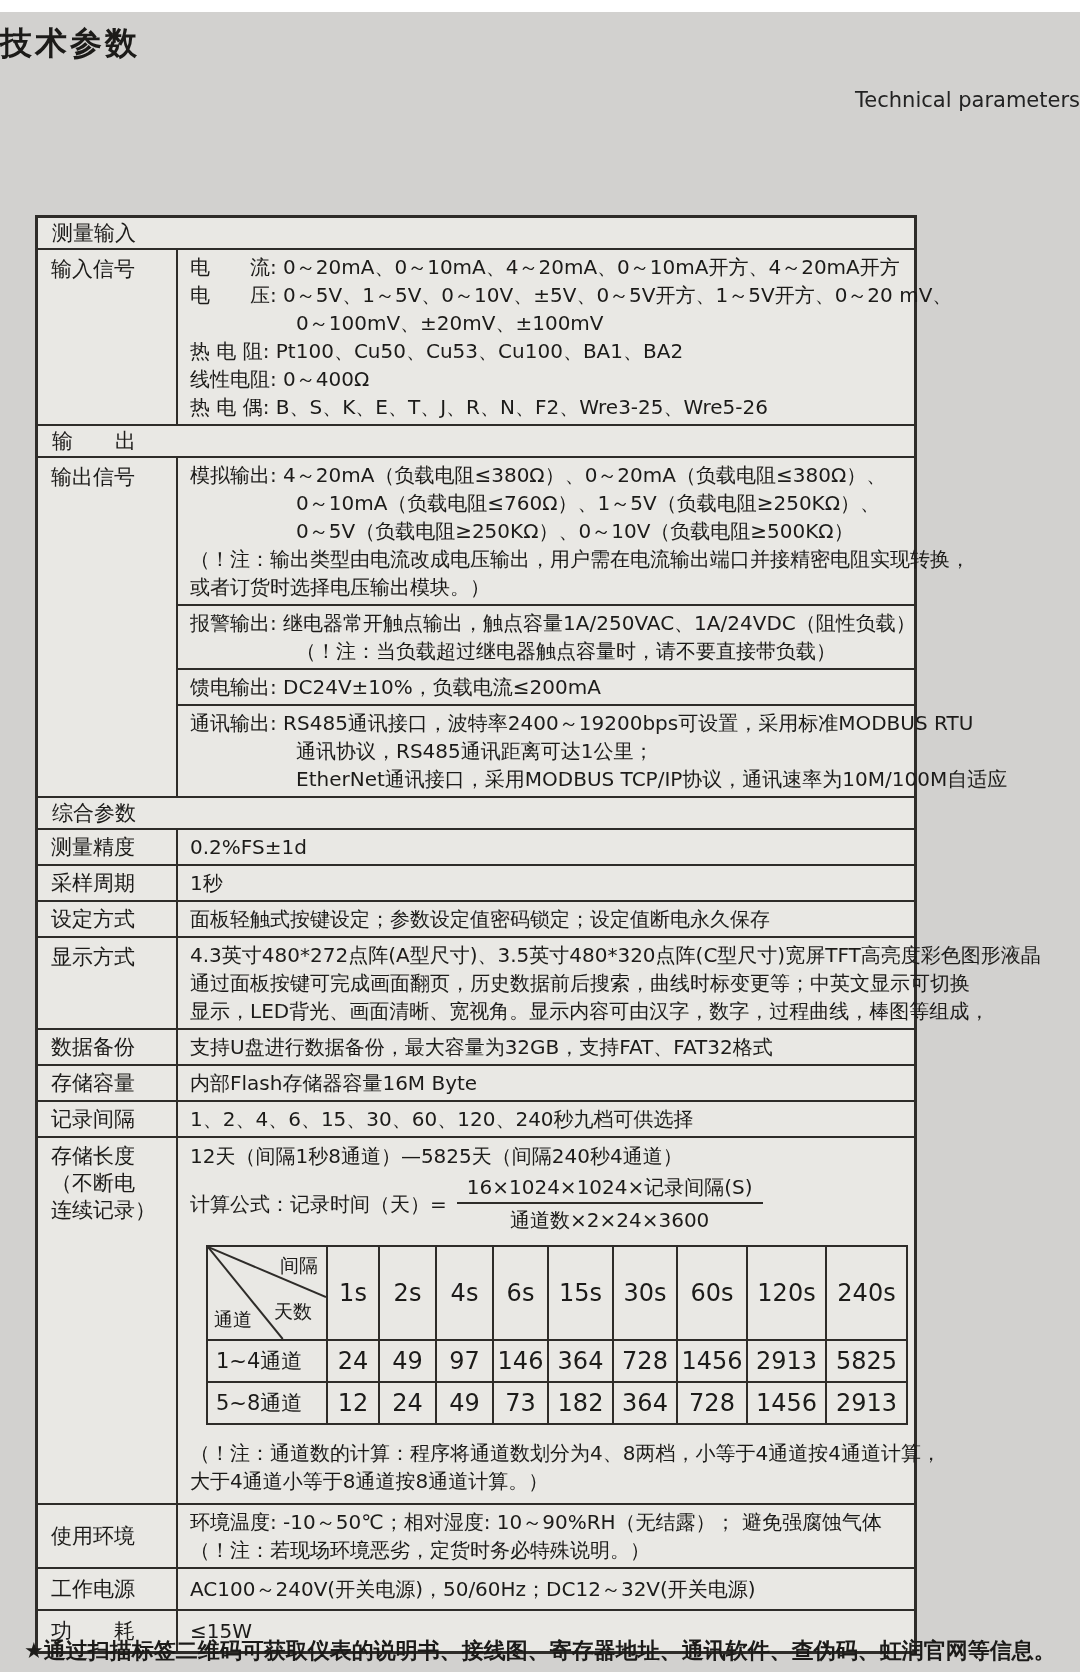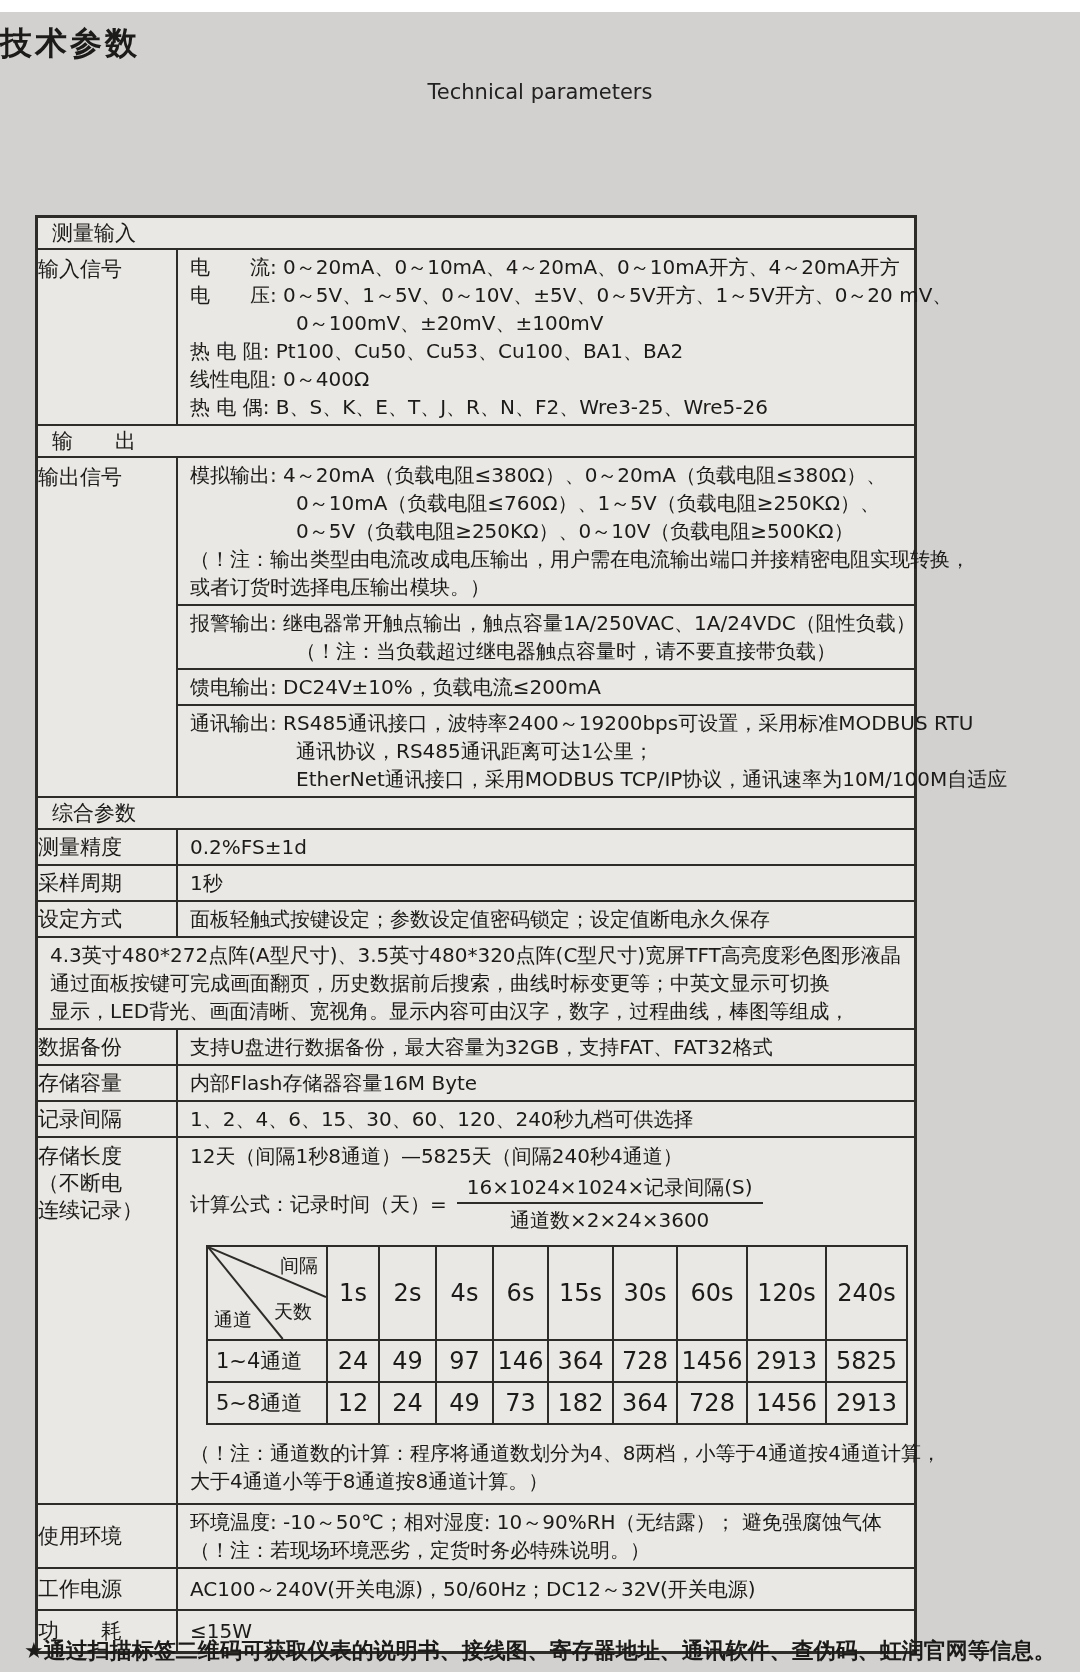--- a/index.html
+++ b/index.html
@@ -1,29 +1,29 @@
 <!DOCTYPE html>
 <html><head>
 <meta charset="utf-8">
 <style>
   html,body{margin:0;padding:0;background:#ffffff;}
   .page{position:relative;width:1080px;height:1679px;background:#ffffff;
         font-family:"DejaVu Sans","Liberation Sans",sans-serif;color:#1c1b19;overflow:hidden;}
   .gray-area{position:absolute;left:0;top:12px;width:1080px;height:1660px;background:#d2d1cf;}
   .title{position:absolute;top:22px;left:0;width:1024px;text-align:left;
          font-size:32px;font-weight:bold;letter-spacing:3px;}
-  .subtitle{position:absolute;top:80px;left:0;width:1080px;text-align:center;font-size:21px;color:#222;}
+  .subtitle{position:absolute;top:88px;left:0;width:1080px;text-align:right;font-size:21px;color:#222;}
   .spec-table{position:absolute;left:35px;top:215px;width:882px;background:#e9e8e4;
               border:3px solid #2e2c29;box-sizing:border-box;font-size:20px;}
   .sec-row{display:flex;align-items:center;height:30px;border-bottom:2px solid #2e2c29;
            padding-left:14px;font-size:21px;}
   .row{display:flex;border-bottom:2px solid #2e2c29;}
   .row:last-child{border-bottom:none;}
   .cell-label{flex:0 0 140px;width:140px;border-right:2px solid #2e2c29;display:flex;
-              align-items:center;font-size:21px;box-sizing:border-box;}
+              align-items:center;padding-left:13px;font-size:21px;box-sizing:border-box;}
   .cell-label.top{align-items:flex-start;padding-top:5px;}
   .cell-label.col{flex-direction:column;align-items:flex-start;justify-content:flex-start;}
   .label-line{line-height:27px;}
   .cell-content{flex:1;padding:3px 0;min-width:0;}
   .cell-content.single{display:flex;align-items:center;}
   .line{line-height:28px;padding-left:12px;white-space:nowrap;}
   .ind{padding-left:118px;}
   .sub-block{border-bottom:2px solid #2e2c29;padding:3px 0;}
   .sub-block:last-child{border-bottom:none;}
   .pad-row .cell-content{padding:6px 0;}
@@ -117,20 +117,21 @@
     </div>
 
     <div class="row">
       <div class="cell-label">设定方式</div>
       <div class="cell-content single">
         <div class="line">面板轻触式按键设定；参数设定值密码锁定；设定值断电永久保存</div>
       </div>
     </div>
 
     <div class="row">
+      <div class="cell-label top">显示方式</div>
       <div class="cell-content">
         <div class="line">4.3英寸480*272点阵(A型尺寸)、3.5英寸480*320点阵(C型尺寸)宽屏TFT高亮度彩色图形液晶</div>
         <div class="line">通过面板按键可完成画面翻页，历史数据前后搜索，曲线时标变更等；中英文显示可切换</div>
         <div class="line">显示，LED背光、画面清晰、宽视角。显示内容可由汉字，数字，过程曲线，棒图等组成，</div>
       </div>
     </div>
 
     <div class="row">
       <div class="cell-label">数据备份</div>
       <div class="cell-content single">

